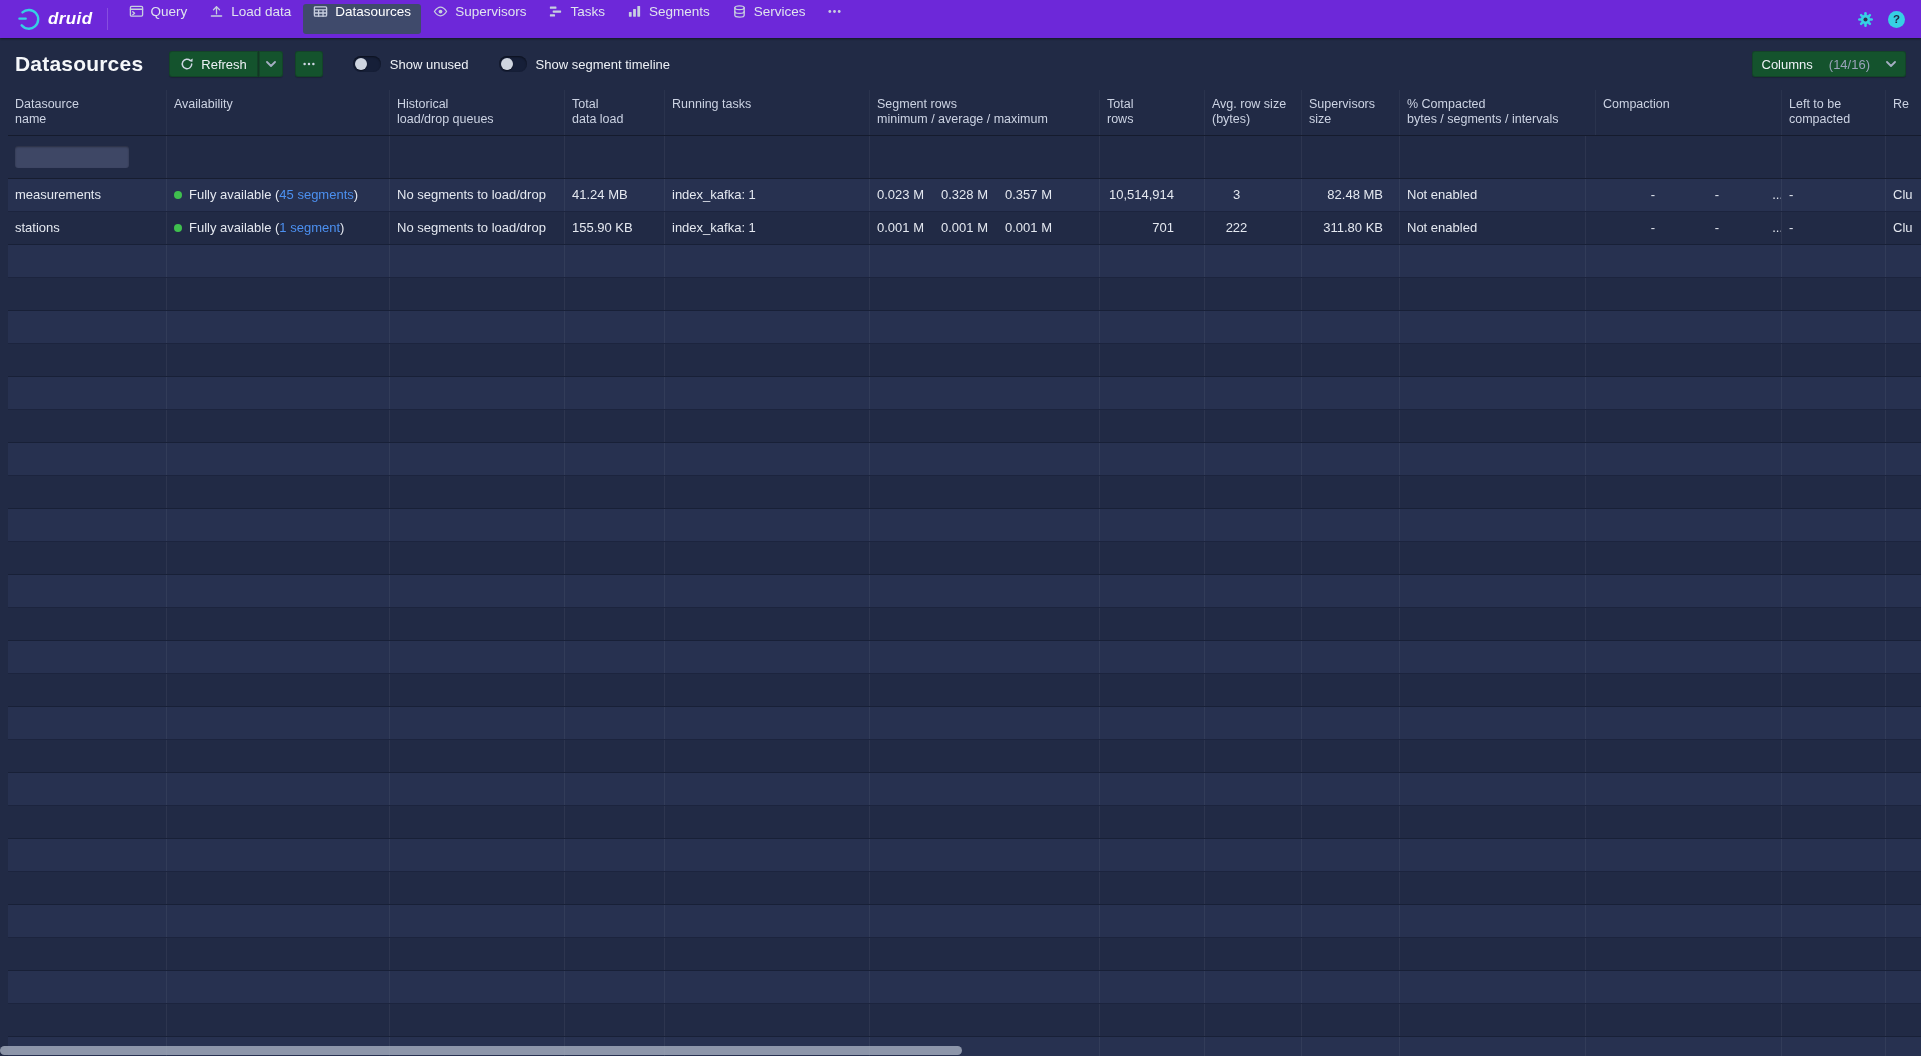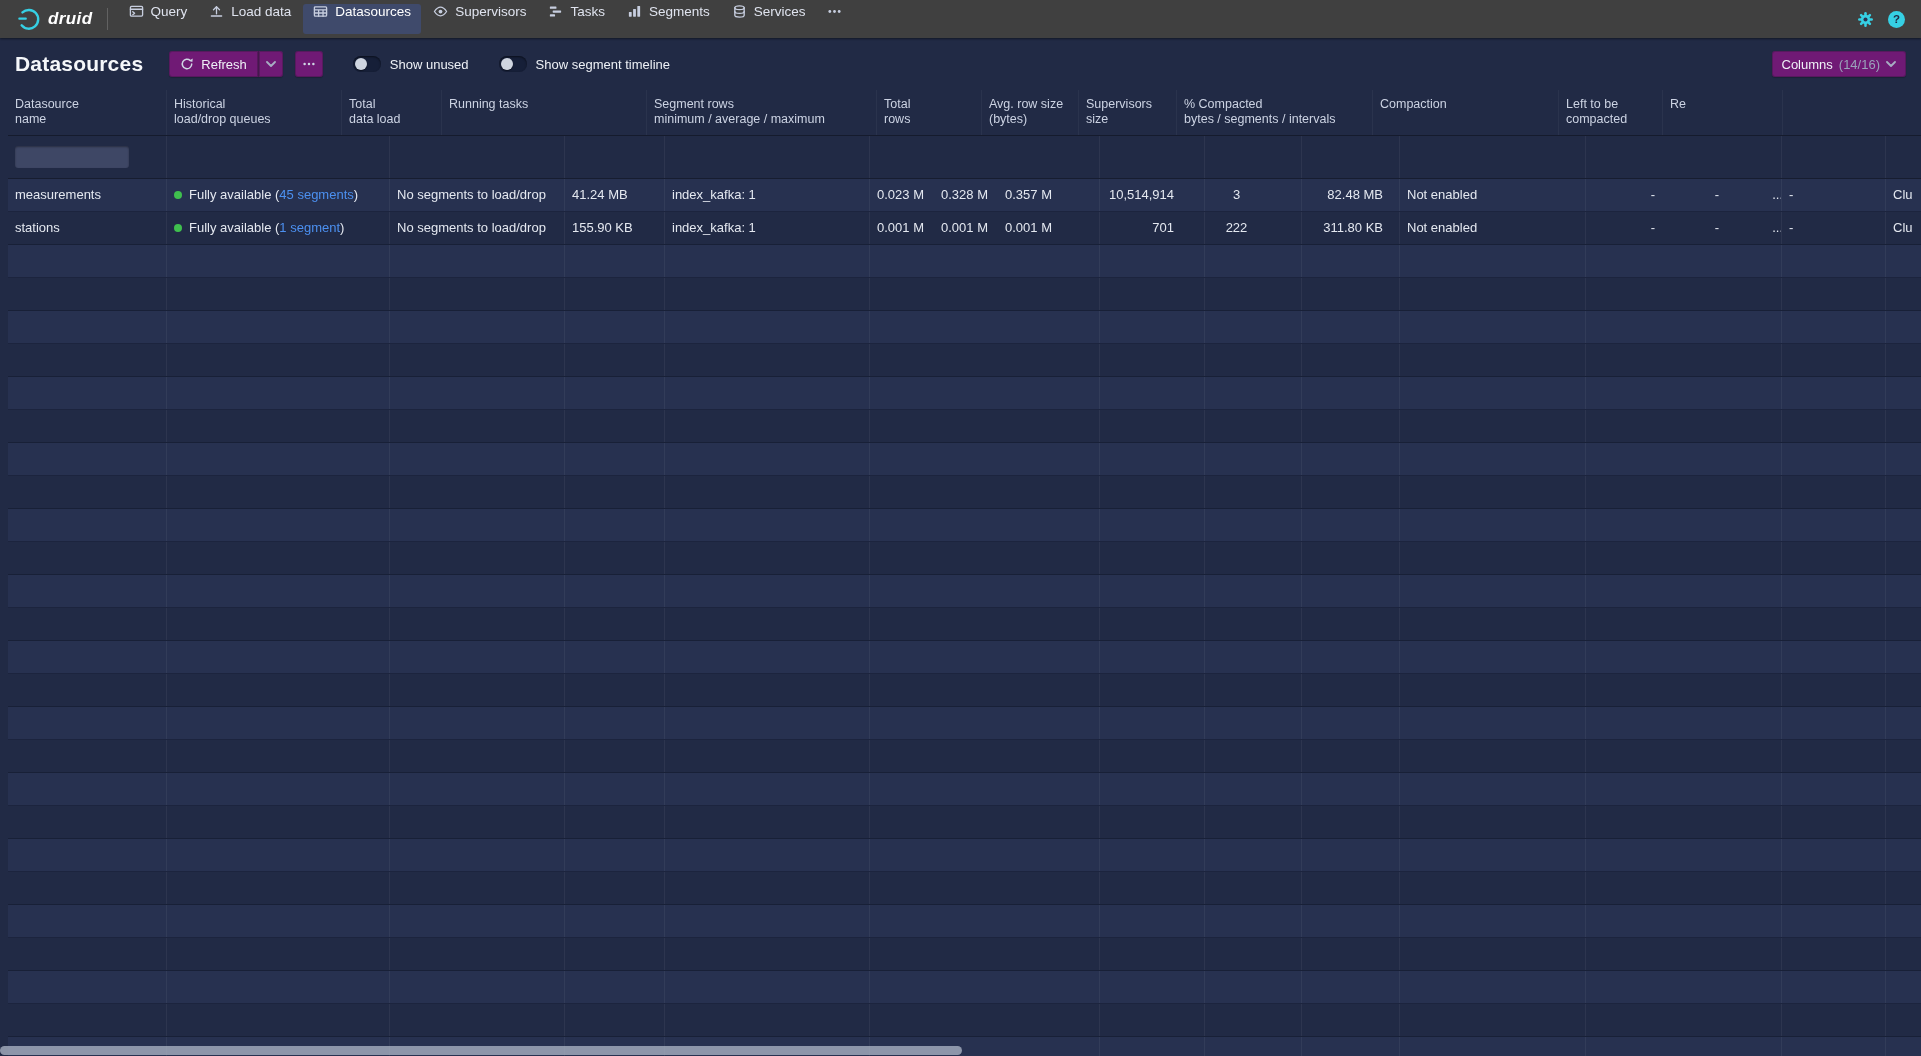--- a/index.html
+++ b/index.html
@@ -4,21 +4,21 @@
 <style>
   html,body{margin:0;padding:0;}
   body{
     width:1921px;height:1056px;overflow:hidden;position:relative;
     background:#212a45;color:#e4e8f0;
     font-family:"Liberation Sans","DejaVu Sans",sans-serif;font-size:13px;
   }
   svg{display:block;}
   
   .topnav{
-    height:38px;background:#404040;display:flex;align-items:center;
+    height:38px;background:#6d28d9;display:flex;align-items:center;
     padding:0 12px;box-shadow:0 1px 2px rgba(0,0,0,.45);position:relative;z-index:5;
   }
   .brand{display:flex;align-items:center;gap:7px;padding:0 4px;cursor:pointer;}
   .brand-text{font-size:17px;font-weight:600;font-style:italic;color:#ffffff;letter-spacing:.4px;}
   .nav-divider{width:1px;height:22px;background:rgba(255,255,255,.18);margin:0 10px;}
   .nav-item{
     display:flex;align-items:flex-start;gap:7px;height:30px;padding:0 10px;margin:0 1px;
     border-radius:3px;color:#dfe3ee;font-size:13.5px;cursor:pointer;white-space:nowrap;
   }
   .nav-item.active{background:#3f4a6b;color:#ffffff;}
@@ -27,33 +27,33 @@
   .nav-ico .fl{fill:#c7cedf;}
   .topnav-right{margin-left:auto;display:flex;align-items:center;gap:14px;padding-right:4px;}
   .help-circle{
     width:17px;height:17px;border-radius:50%;background:#36d0e4;color:#202944;
     font-size:11.5px;font-weight:bold;display:flex;align-items:center;justify-content:center;cursor:pointer;
   }
   
   .headerbar{height:52px;display:flex;align-items:center;padding:0 15px;}
   .page-title{font-size:21px;font-weight:bold;color:#f5f7fa;margin:0 0 0 0;letter-spacing:.2px;}
   .btn{
-    height:26px;background:#701a75;border-radius:3px;display:flex;align-items:center;
+    height:26px;background:#14532d;border-radius:3px;display:flex;align-items:center;
     color:#eef1f6;cursor:pointer;box-shadow:inset 0 0 0 1px rgba(16,22,26,.25),0 1px 1px rgba(0,0,0,.2);
     font-size:13px;white-space:nowrap;
   }
   .btn-refresh{margin-left:26px;padding:0 11px;gap:7px;border-top-right-radius:0;border-bottom-right-radius:0;}
   .btn-caret{width:24px;justify-content:center;border-top-left-radius:0;border-bottom-left-radius:0;
     border-left:1px solid rgba(16,22,26,.45);}
   .btn-more{width:28px;justify-content:center;margin-left:12px;}
   .switch-group{display:flex;align-items:center;gap:9px;margin-left:30px;cursor:pointer;}
   .switch{width:28px;height:16px;border-radius:8px;background:#161f38;box-shadow:inset 0 1px 2px rgba(0,0,0,.5);position:relative;flex:0 0 auto;}
   .switch .knob{position:absolute;left:2px;top:2px;width:12px;height:12px;border-radius:50%;background:#cfd5e0;box-shadow:0 1px 1px rgba(0,0,0,.4);}
   .switch-label{color:#eef1f6;}
-  .btn-columns{margin-left:auto;padding:0 10px;gap:6px;}
+  .btn-columns{margin-left:auto;padding:0 10px;gap:16px;}
   .muted{color:#9aa3ba;}
   .caret-ico{width:10px;height:6px;}
   .caret-ico path{fill:none;stroke:#a6aec3;stroke-width:1.8;stroke-linecap:round;stroke-linejoin:round;}
   
   .table-wrap{margin-left:8px;width:1998px;position:relative;}
   .trow,.thead,.tfilter{display:flex;}
   .th,.td,.tf{box-sizing:border-box;flex:0 0 auto;padding:0 7px;overflow:hidden;white-space:nowrap;}
   .c0{width:159px}.c1{width:223px}.c2{width:175px}.c3{width:100px}.c4{width:205px}
   .c5{width:230px}.c6{width:105px}.c7{width:97px}.c8{width:98px}.c9{width:186px}
   .c10{width:196px}.c11{width:104px}.c12{width:120px}
@@ -228,20 +228,24 @@
   </div>
 </div>
 
 <div class="table-wrap">
 
   <div class="thead">
     <div class="th c0">
       <span class="l1">Datasource</span>
       <span class="l2">name</span>
     </div>
+    <div class="th c1">
+      <span>Availability</span>
+      <span></span>
+    </div>
     <div class="th c2">
       <span>Historical</span>
       <span>load/drop queues</span>
     </div>
     <div class="th c3">
       <span>Total</span>
       <span>data load</span>
     </div>
     <div class="th c4">
       <span>Running tasks</span>

